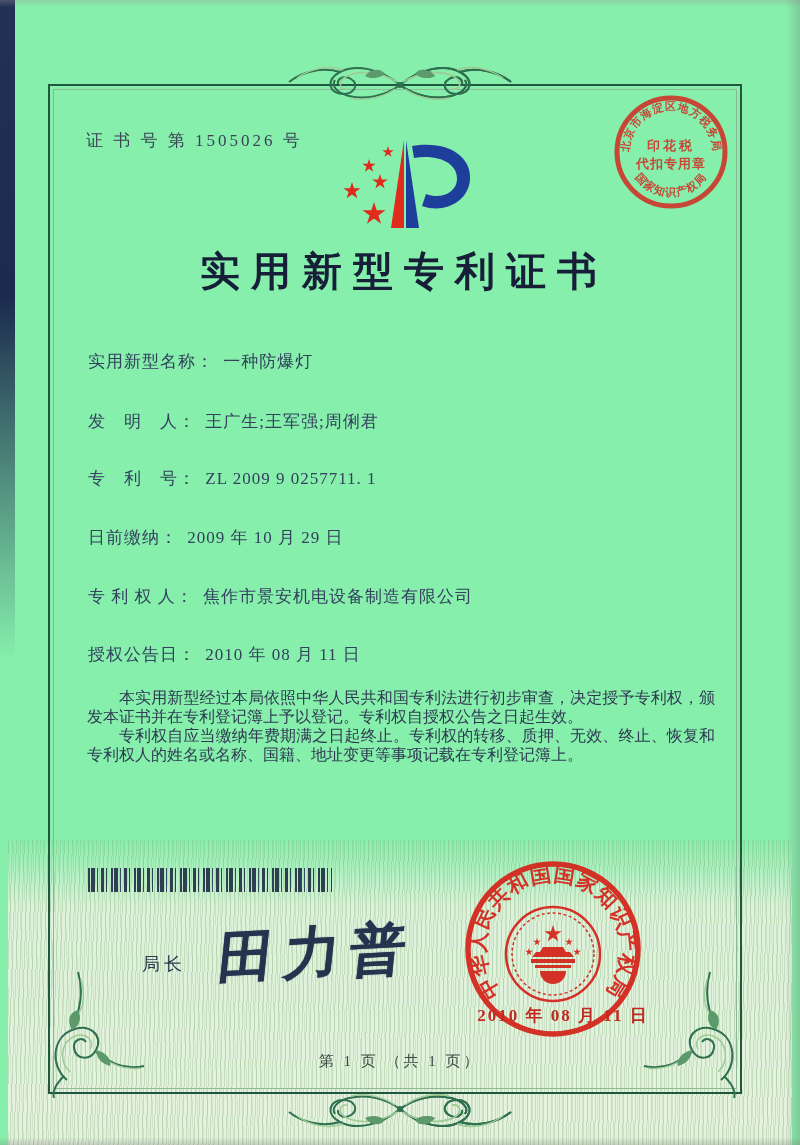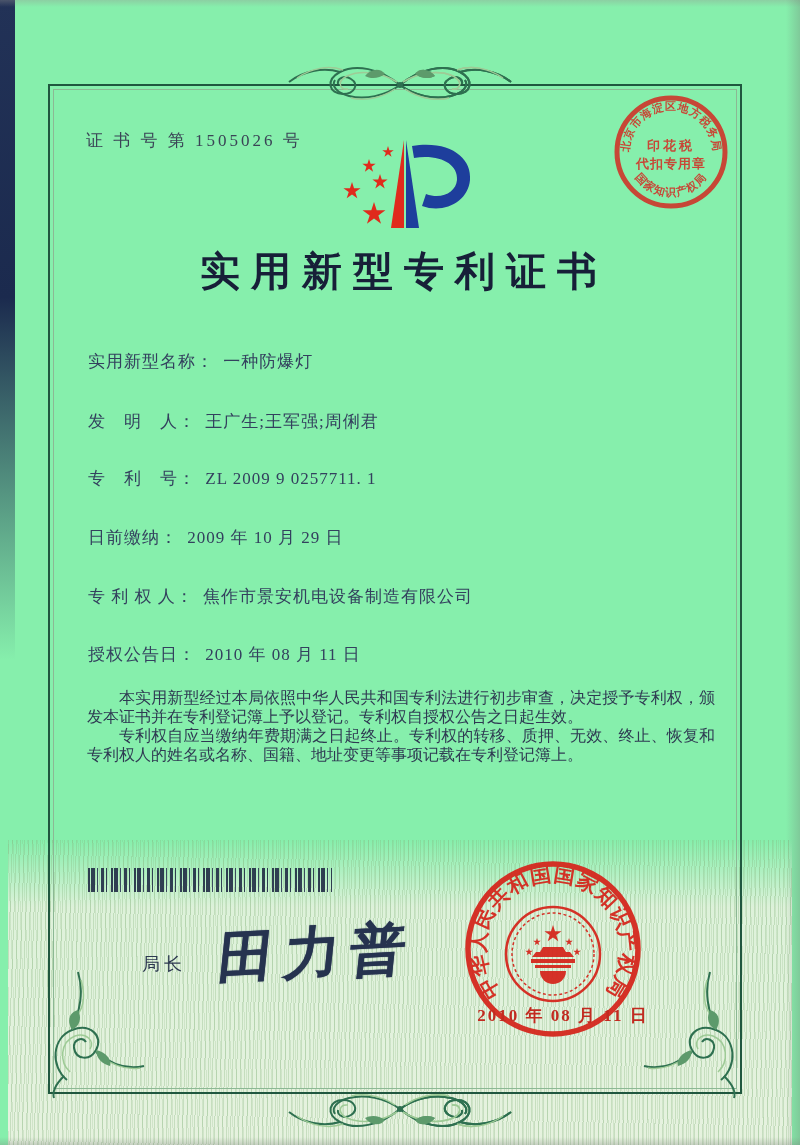--- a/index.html
+++ b/index.html
@@ -215,14 +215,15 @@
         <path d="M-21,3 L21,3 L17,-2 L-17,-2 Z"></path>
         <path d="M-13,-2 L13,-2 L10,-7 L-10,-7 Z"></path>
         <rect x="-22" y="5" width="44" height="4"></rect>
         <rect x="-18" y="11" width="36" height="3"></rect>
         <path d="M-13,17 A13,13 0 0 0 13,17 Z"></path>
       </g>
     </g>
   </svg>
   <div class="seal-date">2010 年 08 月 11 日</div>
 
+  <div class="footer">第 1 页 （共 1 页）</div>
 
 </div>
 
 </body></html>

